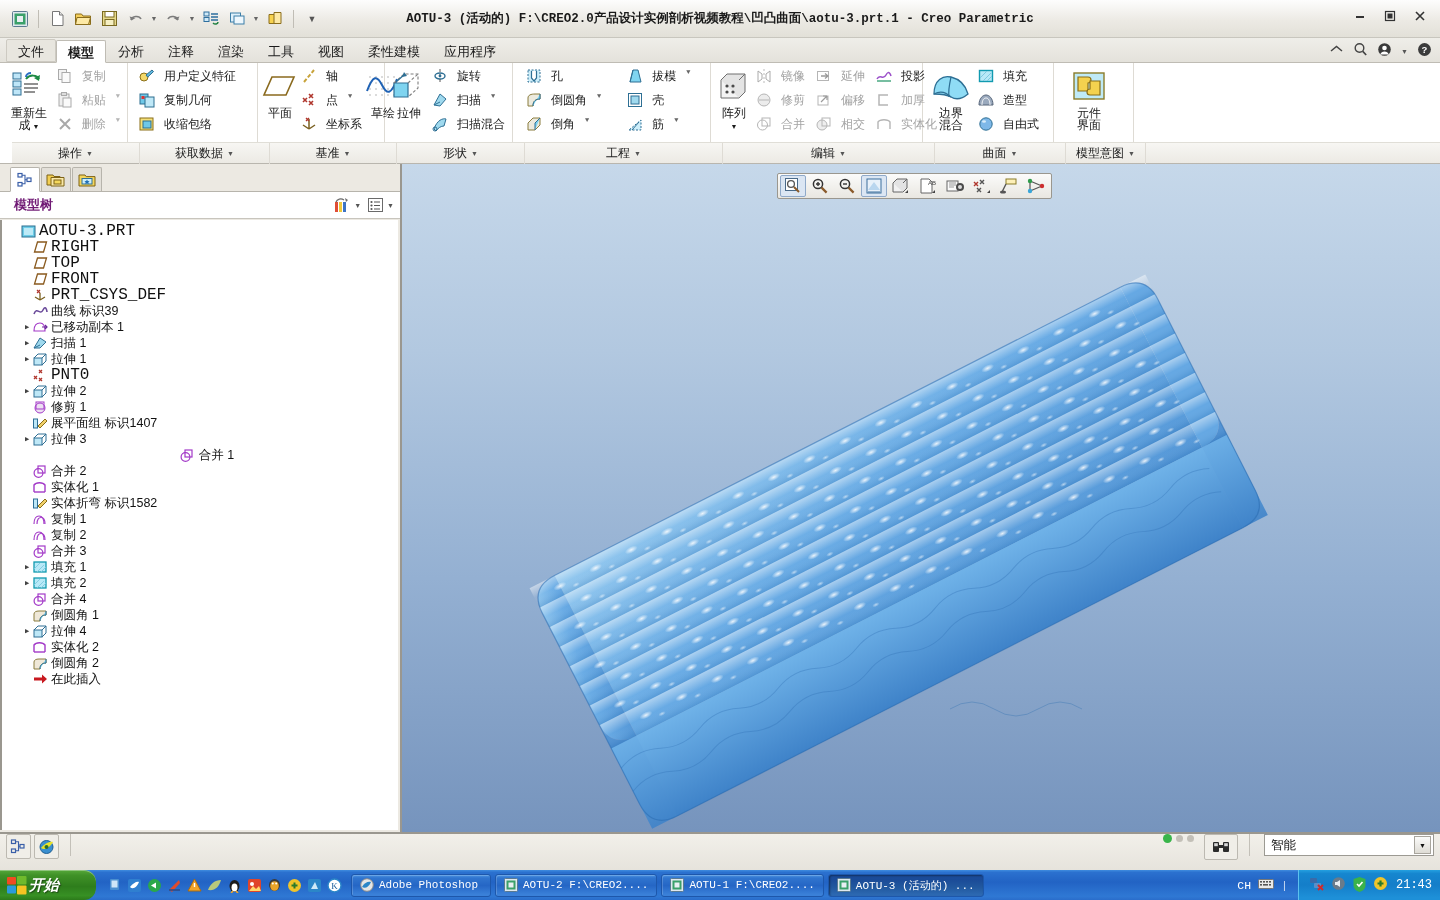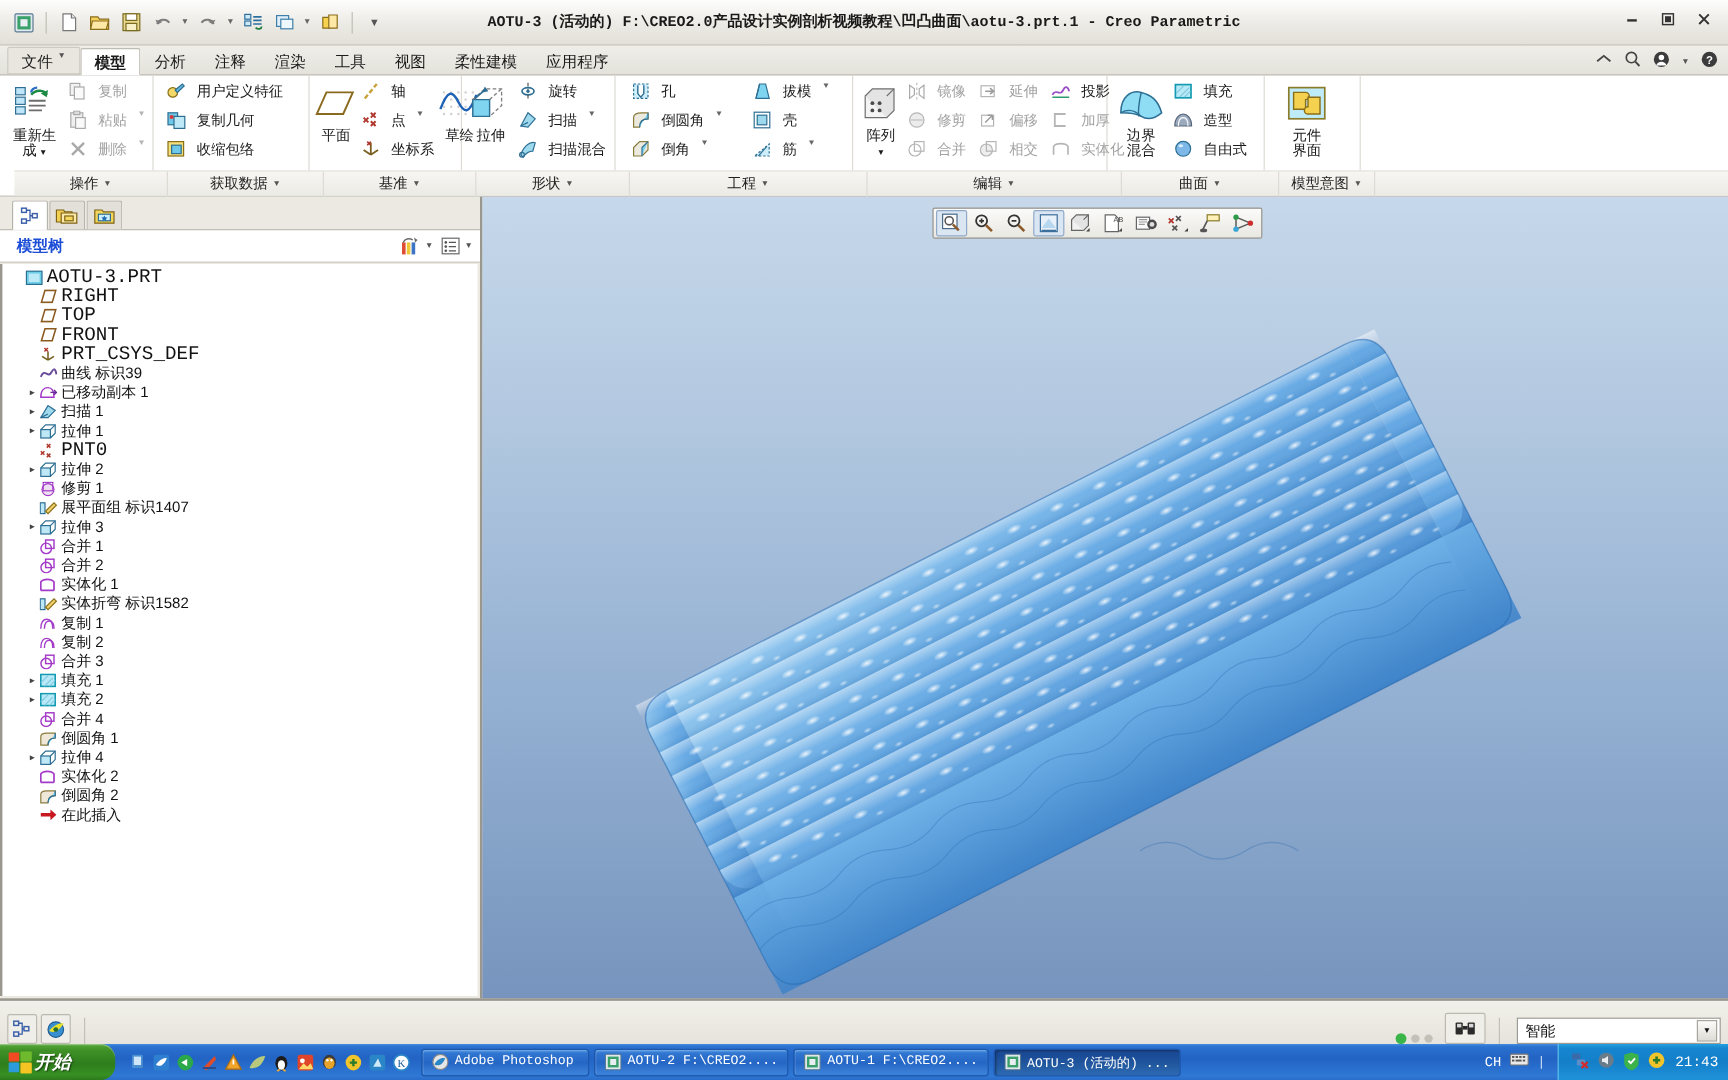--- a/index.html
+++ b/index.html
@@ -41,21 +41,21 @@
   
   .tabstrip {
     position: absolute; left: 0; top: 38px; width: 1440px; height: 25px;
     background: linear-gradient(#efeee9,#e4e2db);
     border-bottom: 1px solid #bfbcb4;
     display: flex; align-items: flex-end; padding-left: 6px;
   }
   .tab {
     padding: 3px 11px 4px 11px; font-size: 13px; color: #1b1b1b; cursor: default;
     border: 1px solid transparent; border-bottom: none;
-    height: 23px; display: flex; white-space: nowrap;
+    height: 23px; display: flex; align-items: center; white-space: nowrap; flex-direction: column;
   }
   .tab.file { background: #e8e6df; border: 1px solid #cdcac2; border-radius: 2px 2px 0 0; }
   .tab.active {
     background: #ffffff; border: 1px solid #bfbcb4; border-bottom: 1px solid #ffffff;
     font-weight: bold; margin-bottom: -1px; border-radius: 2px 2px 0 0;
   }
   .tabs-right { position: absolute; right: 8px; bottom: 2px; display: flex; align-items: center; gap: 9px; }
 
   
   .ribbon {
@@ -108,21 +108,21 @@
   }
   .lp-tab {
     width: 30px; height: 24px; display: flex; align-items: center; justify-content: center;
     background: #e3e0d9; border: 1px solid #b7b4ac; border-bottom: none; border-radius: 2px 2px 0 0;
   }
   .lp-tab.active { background: #ffffff; height: 25px; border-bottom: 1px solid #ffffff; margin-bottom: -1px; }
   .lp-head {
     height: 27px; background: #ffffff; display: flex; align-items: center;
     padding: 0 6px 0 14px; border-bottom: 1px solid #c8c5bd;
   }
-  .lp-head .t { font-size: 13px; font-weight: bold; color: #1d4ed8; }
+  .lp-head .t { font-size: 13px; font-weight: bold; color: #701a75; }
   .lp-head .sp { flex: 1; }
   .lp-head .hb { display: flex; align-items: center; gap: 3px; margin-left: 6px; }
   .lp-body {
     position: absolute; left: 0; top: 56px; right: 2px; bottom: 2px;
     background: #ffffff; overflow: hidden; padding-top: 3px;
     border-left: 2px solid #9a978f;
   }
   .tr-row {
     display: flex; align-items: center; height: 16px; font-size: 12px; color: #111;
     font-family: "Liberation Mono", monospace; white-space: nowrap;
@@ -149,21 +149,21 @@
     border: 1px solid transparent; border-radius: 2px;
   }
   .gt-btn.on { border-color: #8fa9c9; background: #dbe6f3; }
   .model { position: absolute; left: 0; top: 0; width: 1038px; height: 668px; }
 
   
   .statusbar {
     position: absolute; left: 0; top: 832px; width: 1440px; height: 38px;
     background: linear-gradient(#f2f0ea,#e6e3dc);
     border-top: 2px solid #9a978f;
-    display: flex; align-items: flex-end; padding: 0 6px;
+    display: flex; align-items: flex-start; padding: 0 6px;
   }
   .sb-btn {
     width: 25px; height: 25px; display: flex; align-items: center; justify-content: center;
     border: 1px solid #bcb9b1; background: #f0eee8; border-radius: 2px; margin-right: 3px;
   }
   .sb-sep { width: 1px; height: 22px; background: #c3c0b8; margin: 0 8px; }
   .sb-flex { flex: 1; }
   .sb-dots { display: flex; align-items: center; gap: 4px; margin-right: 10px; }
   .dot { width: 9px; height: 9px; border-radius: 50%; }
   .sb-select {
@@ -971,21 +971,21 @@
             <span class="tr-arrow">▶</span>
             <span class="tr-ic">
               <svg width="15" height="13" viewBox="0 0 15 13">
                 <rect x="1" y="5" width="8" height="7" fill="#bfe8f7" stroke="#2e6f94"></rect>
                 <path d="M1 5l4-4h8v7l-4 4" fill="none" stroke="#2e6f94" stroke-width="1"></path>
                 <path d="M9 5l4-4" stroke="#2e6f94"></path>
               </svg>
             </span>
             <span class="tr-lbl cn">拉伸 3</span>
           </div>
-          <div class="tr-row" style="padding-left: 20px;">
+          <div class="tr-row" style="padding-left: 4px; justify-content: center;">
             <span class="tr-arrow"></span>
             <span class="tr-ic">
               <svg width="15" height="13" viewBox="0 0 15 13">
                 <circle cx="5.5" cy="8" r="4.4" fill="none" stroke="#a33ac8" stroke-width="1.2"></circle>
                 <rect x="5" y="1" width="7" height="7" fill="none" stroke="#a33ac8" stroke-width="1.2"></rect>
               </svg>
             </span>
             <span class="tr-lbl cn">合并 1</span>
           </div>
           <div class="tr-row" style="padding-left: 20px;">

